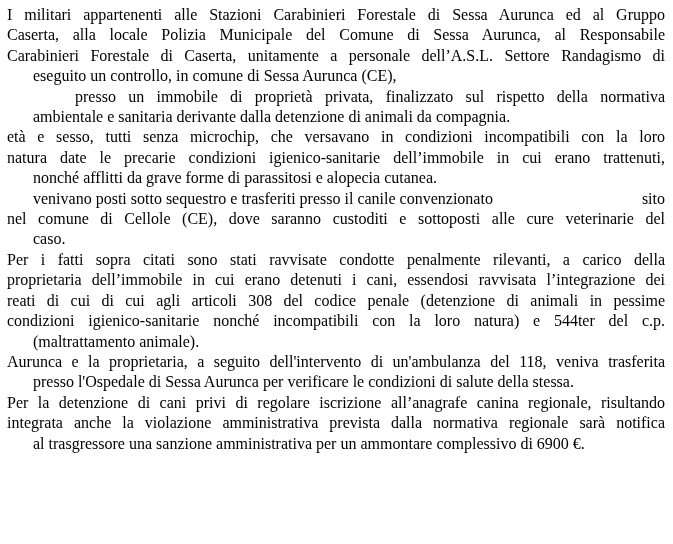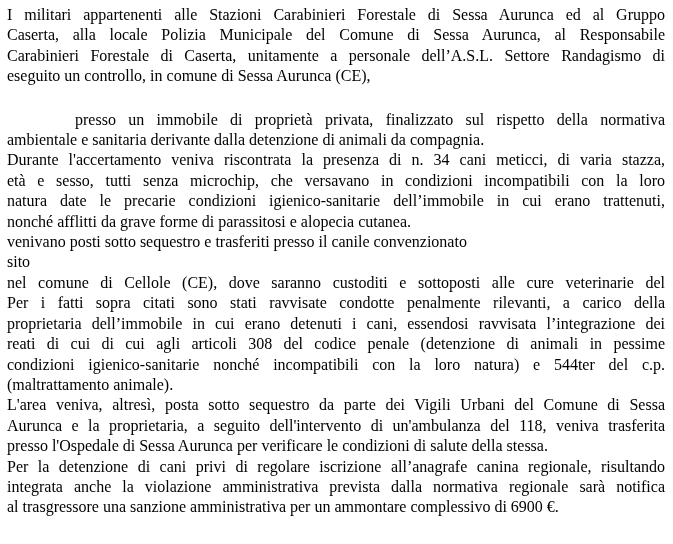--- a/index.html
+++ b/index.html
@@ -24,63 +24,62 @@
     background: #ffffff;
   }
   .line {
     text-align: justify;
     text-align-last: justify;
     white-space: normal;
   }
   .line.last {
     text-align: center;
     text-align-last: left;
+    margin-left: 26px;
   }
   .line.gapline {
     display: flex;
     justify-content: space-between;
-    flex-direction: column;
   }
 </style>
 </head>
 <body>
 
 <div class="page">
     <div>
       <div class="line">I militari appartenenti alle Stazioni Carabinieri Forestale di Sessa Aurunca ed al Gruppo</div>
       <div class="line">Caserta, alla locale Polizia Municipale del Comune di Sessa Aurunca, al Responsabile</div>
       <div class="line">Carabinieri Forestale di Caserta, unitamente a personale dell’A.S.L. Settore Randagismo di</div>
       <div class="line last">eseguito un controllo, in comune di Sessa Aurunca (CE),</div>
     </div>
     <div>
-      <div class="line" style="text-indent: 68px; margin-top: 23px;">presso un immobile di proprietà privata, finalizzato sul rispetto della normativa</div>
+      <div class="line" style="text-indent: 68px;">presso un immobile di proprietà privata, finalizzato sul rispetto della normativa</div>
       <div class="line last">ambientale e sanitaria derivante dalla detenzione di animali da compagnia.</div>
     </div>
     <div>
-      <div class="line">Durante l'accertamento veniva riscontrata la presenza di n. 34 cani meticci, di varia stazza,</div>
       <div class="line">età e sesso, tutti senza microchip, che versavano in condizioni incompatibili con la loro</div>
       <div class="line">natura date le precarie condizioni igienico-sanitarie dell’immobile in cui erano trattenuti,</div>
       <div class="line last">nonché afflitti da grave forme di parassitosi e alopecia cutanea.</div>
     </div>
     <div>
       <div class="line last gapline">
         <span>venivano posti sotto sequestro e trasferiti presso il canile convenzionato</span>
         <span>sito</span>
       </div>
       <div class="line">nel comune di Cellole (CE), dove saranno custoditi e sottoposti alle cure veterinarie del</div>
+      <div class="line last">caso.</div>
     </div>
     <div>
       <div class="line">Per i fatti sopra citati sono stati ravvisate condotte penalmente rilevanti, a carico della</div>
       <div class="line">proprietaria dell’immobile in cui erano detenuti i cani, essendosi ravvisata l’integrazione dei</div>
       <div class="line">reati di cui di cui agli articoli 308 del codice penale (detenzione di animali in pessime</div>
       <div class="line">condizioni igienico-sanitarie nonché incompatibili con la loro natura) e 544ter del c.p.</div>
       <div class="line last">(maltrattamento animale).</div>
     </div>
     <div>
-      <div class="line">L'area veniva, altresì, posta sotto sequestro da parte dei Vigili Urbani del Comune di Sessa</div>
       <div class="line">Aurunca e la proprietaria, a seguito dell'intervento di un'ambulanza del 118, veniva trasferita</div>
       <div class="line last">presso l'Ospedale di Sessa Aurunca per verificare le condizioni di salute della stessa.</div>
     </div>
     <div>
       <div class="line">Per la detenzione di cani privi di regolare iscrizione all’anagrafe canina regionale, risultando</div>
       <div class="line">integrata anche la violazione amministrativa prevista dalla normativa regionale sarà notifica</div>
       <div class="line last">al trasgressore una sanzione amministrativa per un ammontare complessivo di 6900 €.</div>
     </div>
   </div>
 

